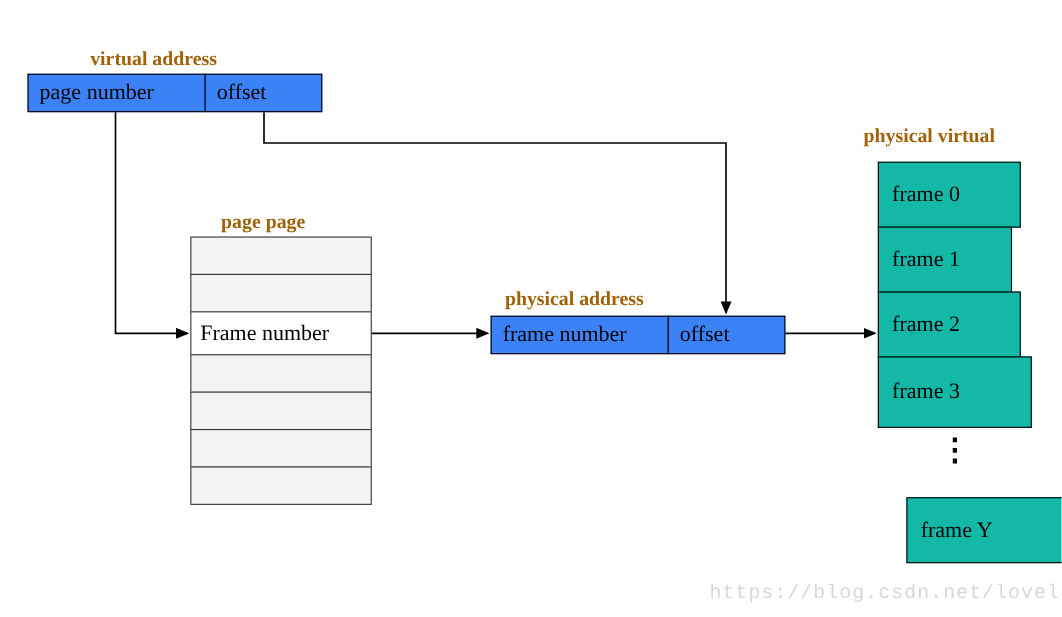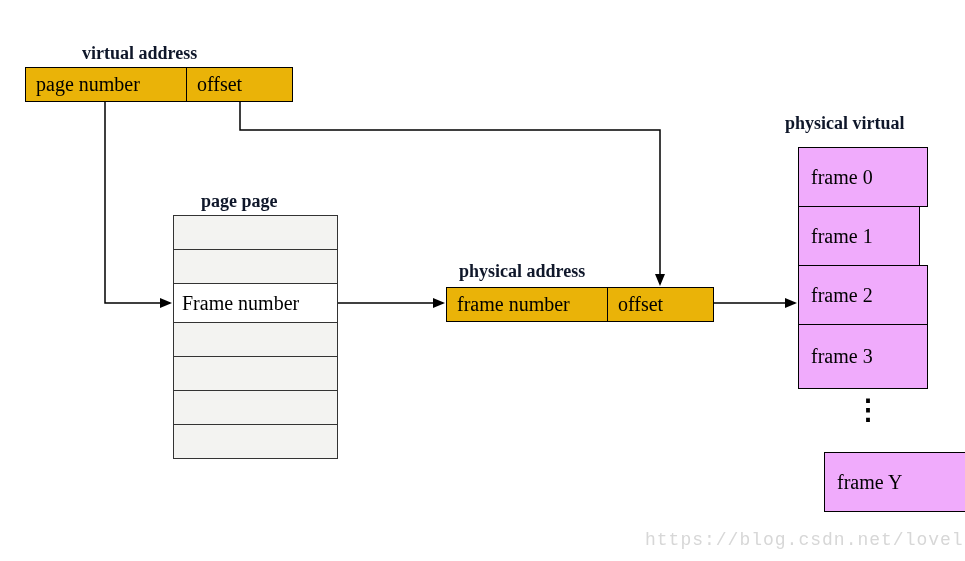--- a/index.html
+++ b/index.html
@@ -10,48 +10,48 @@
     background: #ffffff;
     font-family: "Times New Roman", serif;
     font-size: 20px;
     color: #000000;
     position: relative;
   }
   .label {
     position: absolute;
     font-family: "Times New Roman", serif;
     font-weight: bold;
-    color: #0f172a;
+    color: #a16207;
     font-size: 18px;
     white-space: nowrap;
   }
   .cell {
     position: absolute;
     border: 1px solid #000;
-    background: #eab308;
+    background: #3b82f6;
     display: flex;
     align-items: center;
     padding-left: 10px;
     box-sizing: border-box;
     font-size: 20px;
   }
   .ptcell {
     position: absolute;
     border: 1px solid #333;
     background: #f3f3f1;
     display: flex;
     align-items: center;
     padding-left: 8px;
     box-sizing: border-box;
     font-size: 20px;
   }
   .memcell {
     position: absolute;
     border: 1px solid #000;
-    background: #f0abfc;
+    background: #14b8a6;
     display: flex;
     align-items: center;
     padding-left: 12px;
     box-sizing: border-box;
     font-size: 20px;
   }
   .watermark {
     position: absolute;
     font-family: "Courier New", monospace;
     color: #d7d7d7;
@@ -85,21 +85,21 @@
 <div class="ptcell" style="left:173px; top:356px; width:165px; height:35px;"></div>
 <div class="ptcell" style="left:173px; top:390px; width:165px; height:35px;"></div>
 <div class="ptcell" style="left:173px; top:424px; width:165px; height:35px;"></div>
 
 <div class="cell" style="left:446px; top:287px; width:162px; height:35px;">frame number</div>
 <div class="cell" style="left:607px; top:287px; width:107px; height:35px;">offset</div>
 
 <div class="memcell" style="left:798px; top:147px; width:130px; height:60px;">frame 0</div>
 <div class="memcell" style="left:798px; top:206px; width:122px; height:60px;">frame 1</div>
 <div class="memcell" style="left:798px; top:265px; width:130px; height:60px;text-align:center;">frame 2</div>
-<div class="memcell" style="left:798px; top:324px; width:130px; height:65px;">frame 3</div>
+<div class="memcell" style="left:798px; top:324px; width:140px; height:65px;">frame 3</div>
 <div style="position:absolute; left:854px; top:405px; font-size:28px; font-weight:bold; line-height:10px; letter-spacing:0;">⋮</div>
 <div class="memcell" style="left:824px; top:452px; width:150px; height:60px;">frame Y</div>
 
 <div class="watermark" style="left:645px; top:530px;">https://blog.csdn.net/lovelease</div>
 
 <svg class="arrows">
   <defs>
     <marker id="ah" markerWidth="12" markerHeight="10" refX="10" refY="5" orient="auto" markerUnits="userSpaceOnUse">
       <path d="M0,0 L12,5 L0,10 Z" fill="#000"></path>
     </marker>

